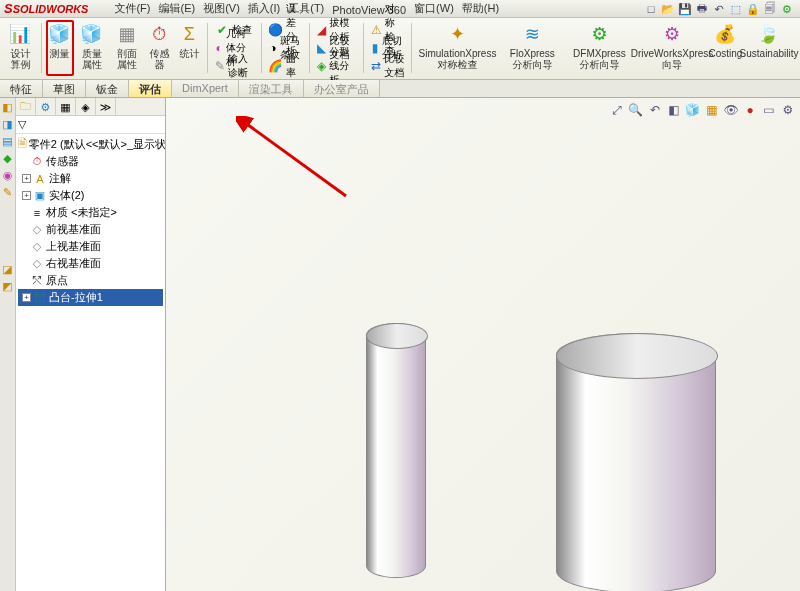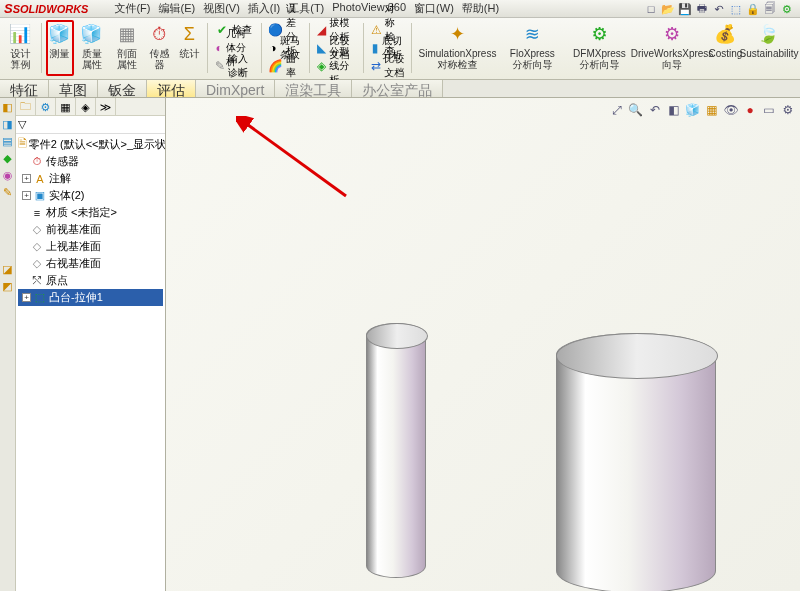--- a/index.html
+++ b/index.html
@@ -1,35 +1,35 @@
 <!DOCTYPE html>
 <html><head>
 <meta charset="utf-8">
 <style>
 *{margin:0;padding:0;box-sizing:border-box;font-family:"Microsoft YaHei",SimSun,Arial,sans-serif}
 body{width:800px;height:591px;overflow:hidden;background:#e8e8e8;font-size:11px;position:relative}
 .title-bar{height:18px;background:linear-gradient(#f5f5f0,#e0e0d8);display:flex;align-items:center;padding:0 4px;border-bottom:1px solid #c0c0b8}
 .logo{font-weight:bold;color:#c00;font-size:11px;font-style:italic;margin-right:18px}
 .logo-s{color:#c00;font-size:13px}
-.menu-bar{display:flex;align-items:flex-start;margin-left:4px}
+.menu-bar{display:flex;align-items:flex-end;margin-left:4px}
 .menu-item{padding:0 4px;font-size:11px;color:#333;cursor:pointer}
 .qat{position:absolute;right:6px;top:0;height:18px;display:flex;align-items:center;gap:3px}
 .qat-ico{width:14px;height:14px;display:inline-flex;align-items:center;justify-content:center;font-size:11px;color:#446;cursor:pointer}
 .ribbon{height:62px;background:linear-gradient(#f8f8f4,#ececdf);border-bottom:1px solid #b8b8a8;display:flex;align-items:flex-start;padding:2px 4px;gap:2px}
 .rbtn{display:flex;flex-direction:column;align-items:center;justify-content:flex-start;padding:2px 4px;min-width:28px;height:56px;cursor:pointer;border-radius:2px}
 .rbtn.highlight{border:2px solid #d00;padding:0 2px}
 .rbtn .ico{width:24px;height:24px;display:flex;align-items:center;justify-content:center;font-size:18px}
 .rbtn .lbl{font-size:10px;color:#333;text-align:center;line-height:11px;margin-top:2px}
 .rbtn-sm{display:flex;align-items:center;padding:1px 3px;height:18px;cursor:pointer;font-size:10px;gap:3px}
 .rbtn-sm .ico{width:14px;height:14px;display:flex;align-items:center;justify-content:center;font-size:12px}
 .rcol{display:flex;flex-direction:column;justify-content:flex-start;padding:1px 0}
 .rsep{width:1px;height:50px;background:#c8c8b8;margin:3px 2px}
 .tabs{height:18px;background:#e8e8e0;display:flex;border-bottom:1px solid #b0b0a0}
-.tab{padding:2px 10px;font-size:14px;color:#333;border-right:1px solid #c0c0b0;cursor:pointer;background:linear-gradient(#f4f4ec,#e4e4d8)}
-.tab.active{background:linear-gradient(#fff8d8,#fde890);font-weight:normal}
+.tab{padding:2px 10px;font-size:11px;color:#333;border-right:1px solid #c0c0b0;cursor:pointer;background:linear-gradient(#f4f4ec,#e4e4d8)}
+.tab.active{background:linear-gradient(#fff8d8,#fde890);font-weight:bold}
 .tab.dim{color:#888}
 .main{display:flex;height:493px;position:relative}
 .side-icons{width:16px;background:#e8e8e0;border-right:1px solid #c8c8b8;display:flex;flex-direction:column;padding-top:2px;gap:3px}
 .side-ico{width:14px;height:14px;margin:0 auto;cursor:pointer;display:flex;align-items:center;justify-content:center;font-size:11px}
 .tree-panel{width:150px;background:#fff;border-right:1px solid #b0b0a0;overflow:auto;font-size:11px}
 .tree-tabs{height:18px;display:flex;background:#f0f0e8;border-bottom:1px solid #d0d0c0}
 .tree-tab{width:20px;height:18px;display:flex;align-items:center;justify-content:center;border-right:1px solid #d0d0c0;cursor:pointer}
 .tree{padding:2px}
 .tree-node{display:flex;align-items:center;padding:1px 0;gap:2px;white-space:nowrap}
 .tree-node.sel{background:#2b5fab;color:#fff}

